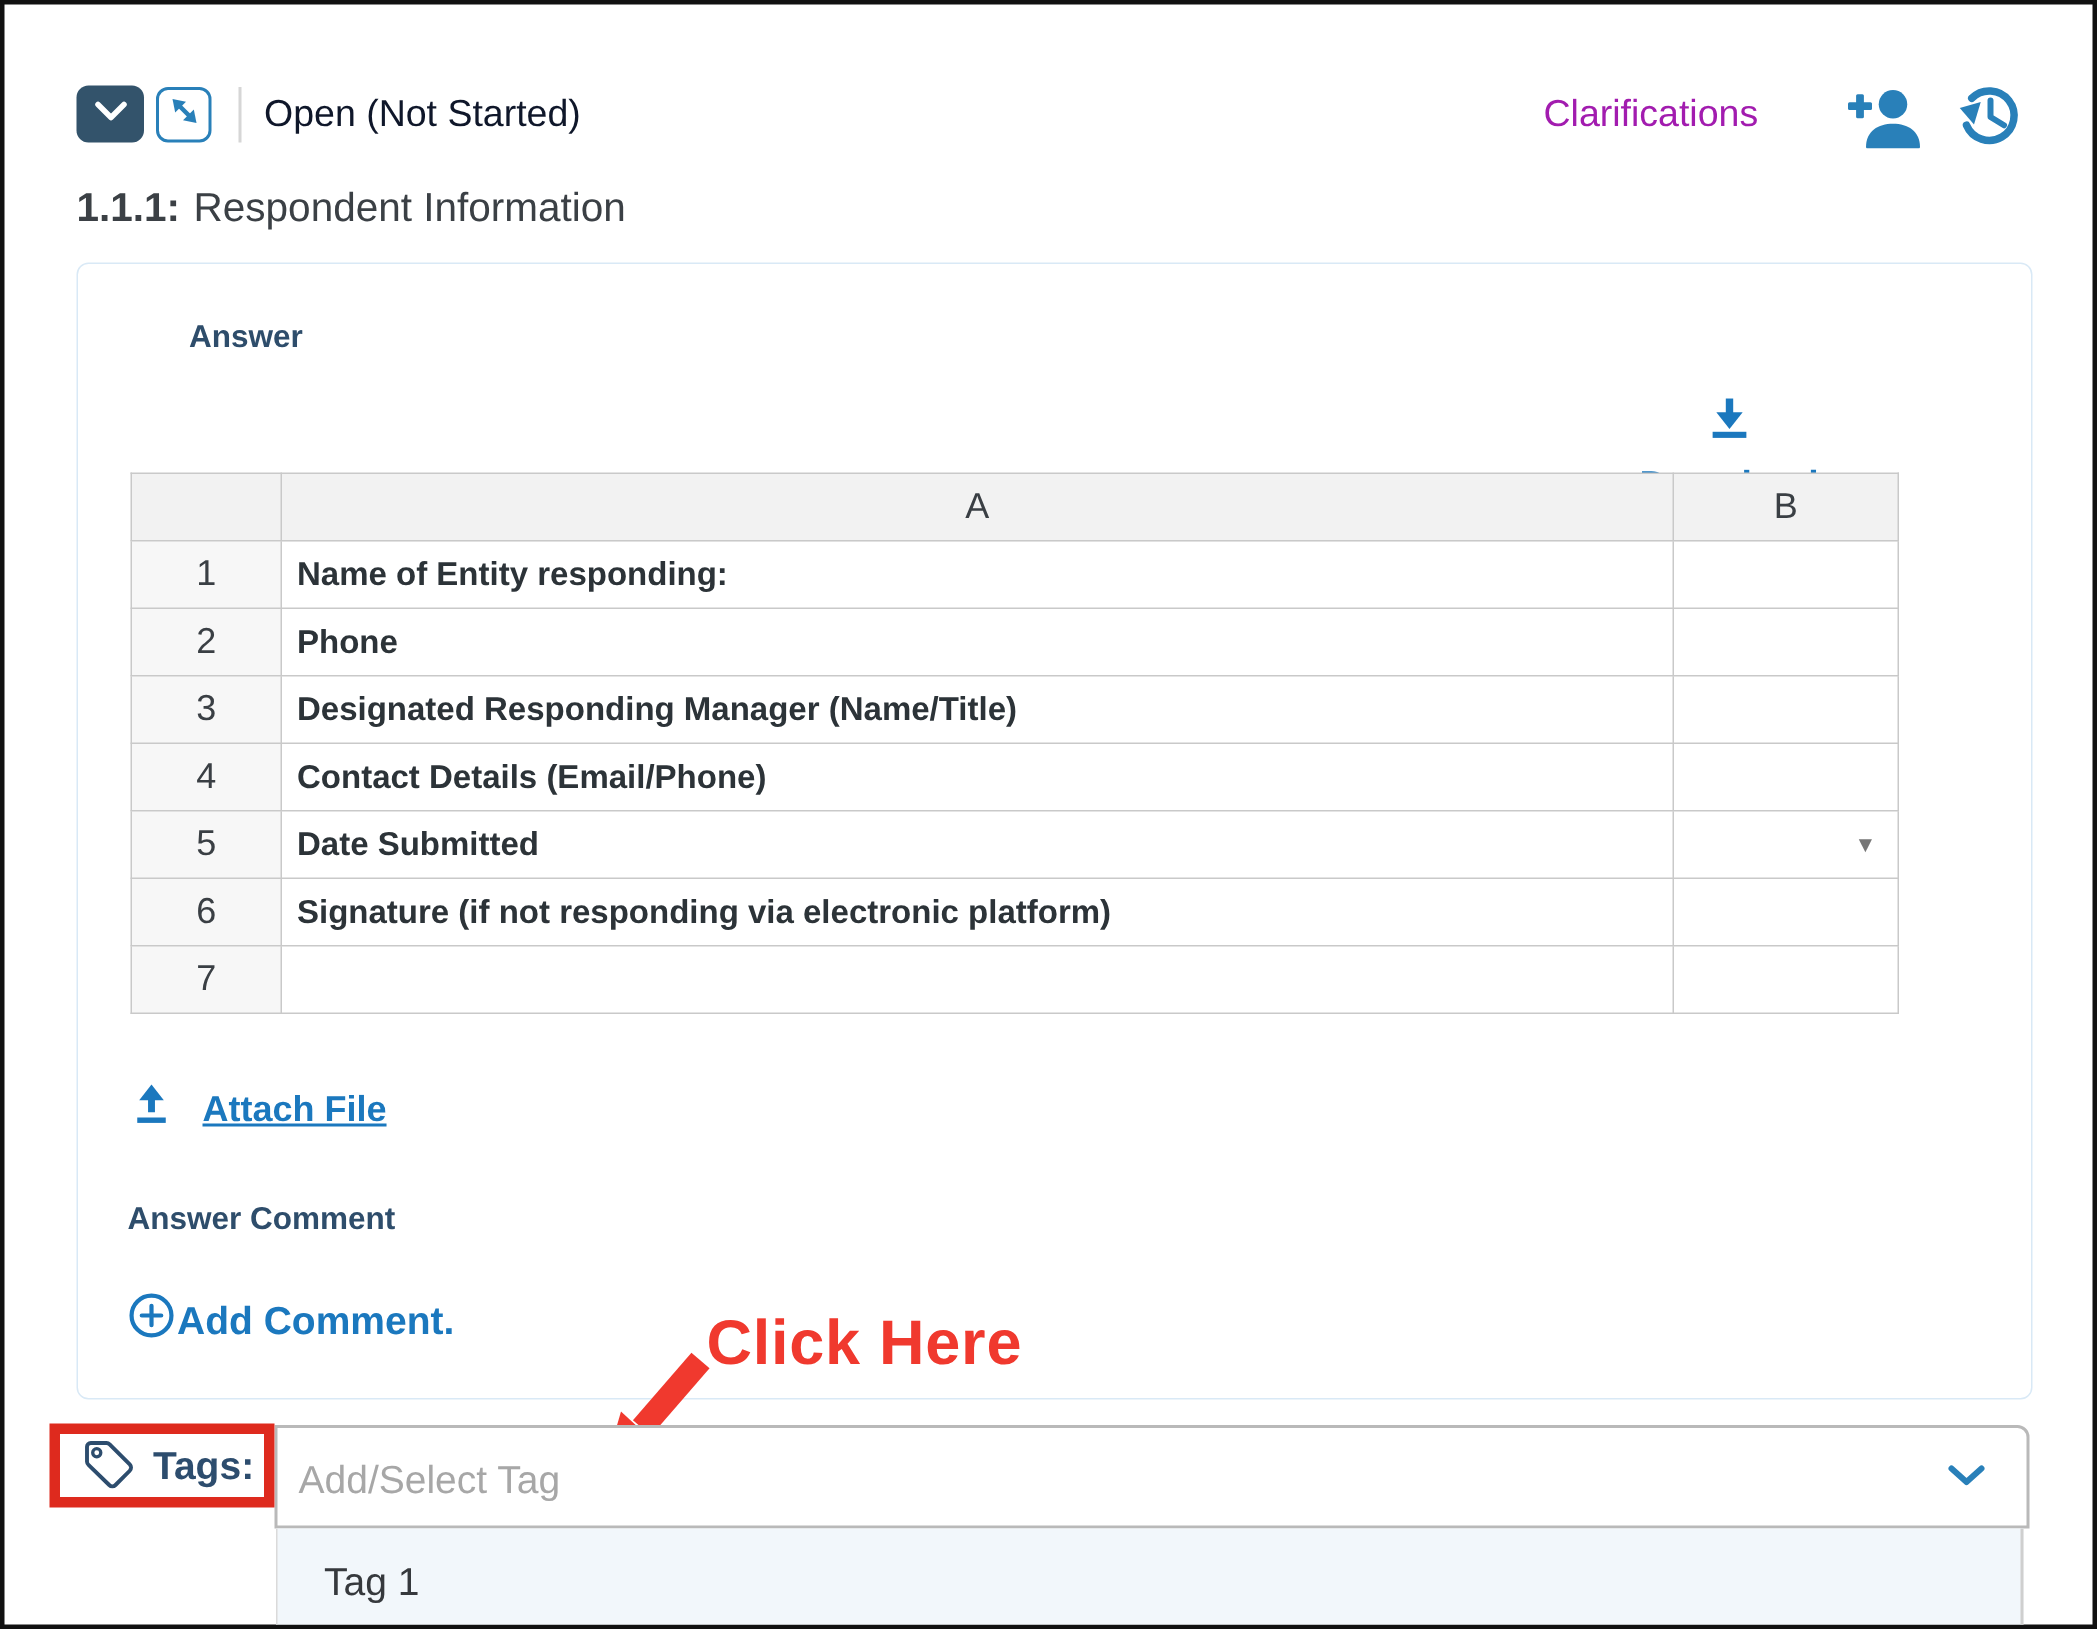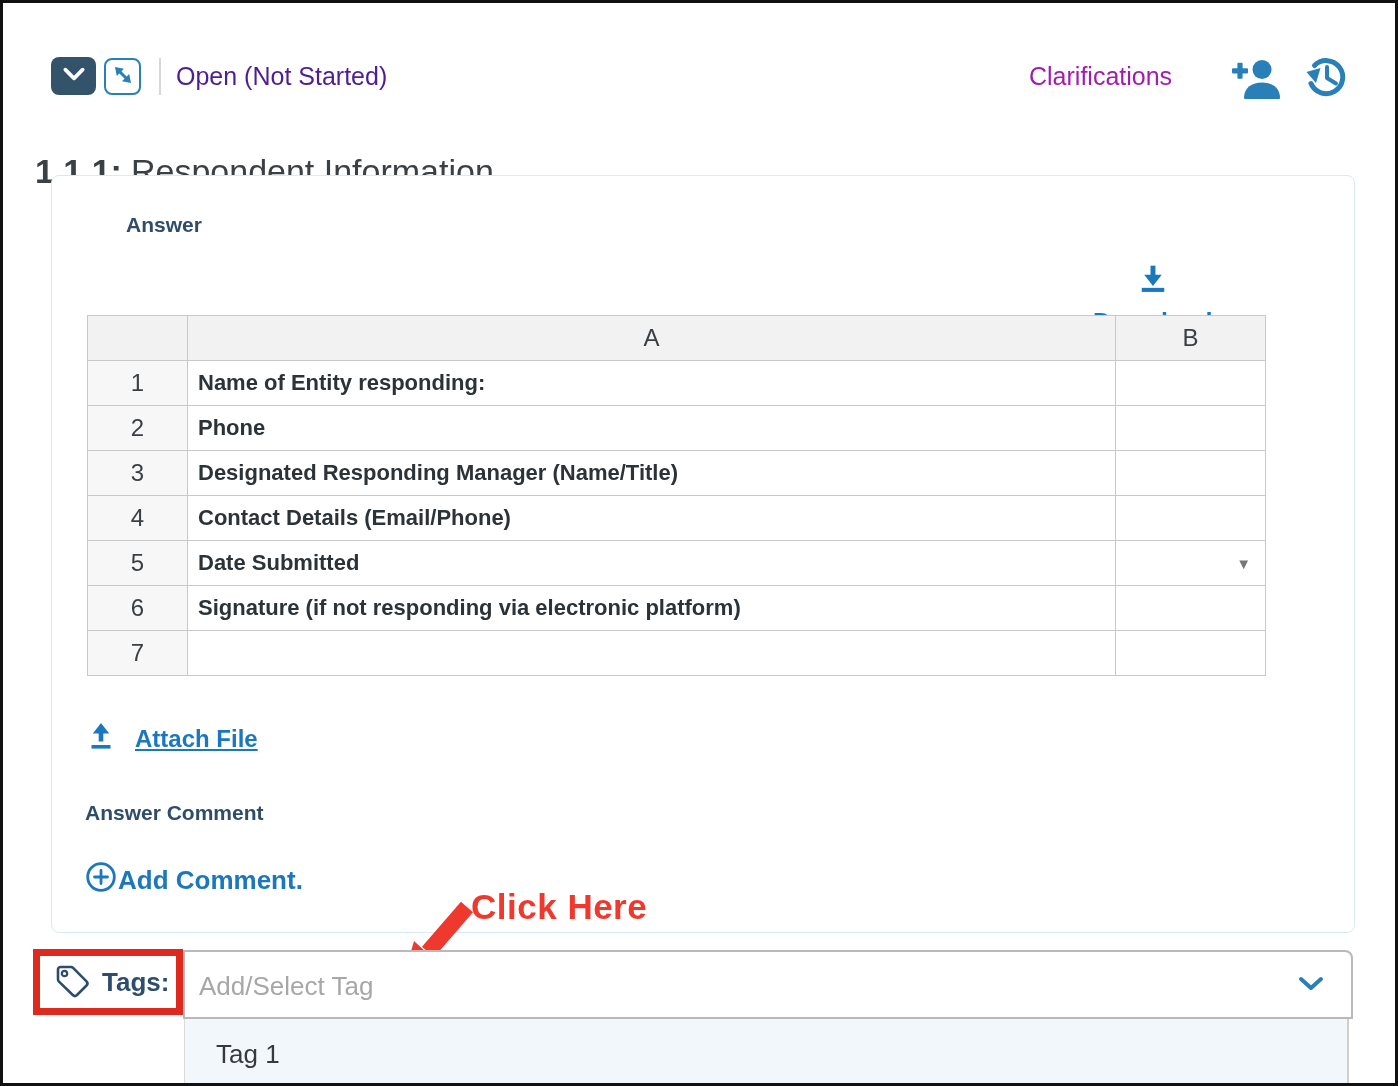--- a/index.html
+++ b/index.html
@@ -16,26 +16,26 @@
   .btn-collapse{
     position:absolute;left:48px;top:54px;width:45px;height:38px;
     background:#33536B;border-radius:8px;display:flex;align-items:center;justify-content:center;cursor:pointer;
   }
   .btn-expand{
     position:absolute;left:101px;top:55px;width:37px;height:37px;box-sizing:border-box;
     background:#ffffff;border:2.5px solid #2980B9;border-radius:8px;
     display:flex;align-items:center;justify-content:center;cursor:pointer;
   }
   .toolbar-divider{position:absolute;left:156px;top:55px;width:2px;height:37px;background:#d6d6d6;}
-  .status-text{position:absolute;left:173px;top:59px;font-size:25px;color:#4c1d95;}
+  .status-text{position:absolute;left:173px;top:59px;font-size:25px;color:#0f172a;}
   .clarifications{position:absolute;left:1026px;top:59px;font-size:25px;color:#a21caf;}
   .icon-person{position:absolute;left:1228px;top:54px;}
   .icon-history{position:absolute;left:1301px;top:52px;}
   
-  .q-title{position:absolute;left:32px;top:120px;font-size:34px;color:#3B4045;margin-top:29px;}
+  .q-title{position:absolute;left:48px;top:120px;font-size:27px;color:#3B4045;}
   .q-title .qnum{font-weight:bold;margin-right:9px;}
   
   .panel{
     position:absolute;left:48px;top:172px;width:1304px;height:758px;box-sizing:border-box;
     border:1px solid #D9E9F6;border-radius:8px;background:#ffffff;
   }
   .answer-label{position:absolute;left:82px;top:210px;font-size:21px;font-weight:bold;color:#2E4D6B;margin-left:41px;}
   .download-link{
     position:absolute;top:260px;left:1090px;display:flex;align-items:center;gap:9px;cursor:pointer;
     color:#1B78BE;font-size:25px;font-weight:600;flex-direction:column;
@@ -54,25 +54,25 @@
   .attach-link{
     position:absolute;left:84px;top:718px;display:flex;align-items:center;gap:20px;cursor:pointer;
     color:#1B78BE;font-size:24px;font-weight:600;text-decoration:underline;
   }
   .answer-comment-label{position:absolute;left:82px;top:798px;font-size:21px;font-weight:bold;color:#2E4D6B;}
   .add-comment-link{
     position:absolute;left:82px;top:858px;display:flex;align-items:center;gap:1px;cursor:pointer;
     color:#1B78BE;font-size:26px;font-weight:600;
   }
   
-  .click-here{position:absolute;left:468px;top:868px;font-size:35px;font-weight:bold;color:#F0392E;letter-spacing:0.5px;margin-top:16px;}
+  .click-here{position:absolute;left:468px;top:868px;font-size:42px;font-weight:bold;color:#F0392E;letter-spacing:0.5px;}
   .red-arrow{position:absolute;left:388px;top:896px;}
   
   .tags-highlight{
-    position:absolute;left:30px;top:946px;width:150px;height:66px;box-sizing:border-box;
+    position:absolute;left:30px;top:946px;width:150px;height:56px;box-sizing:border-box;
     border:7px solid #DE2A1E;background:#ffffff;display:flex;align-items:center;z-index:3;
   }
   .tags-label{font-size:26px;font-weight:bold;color:#2D4D6E;margin-left:9px;}
   .tag-input{
     position:absolute;left:180px;top:947px;width:1170px;height:69px;box-sizing:border-box;
     border:2px solid #B9B9B9;border-radius:0 8px 0 0;background:#ffffff;cursor:text;
   }
   .tag-placeholder{position:absolute;left:196px;top:968px;font-size:26px;color:#A7A7A7;}
   .select-chevron{position:absolute;left:1294px;top:972px;cursor:pointer;}
   .tag-dropdown{

